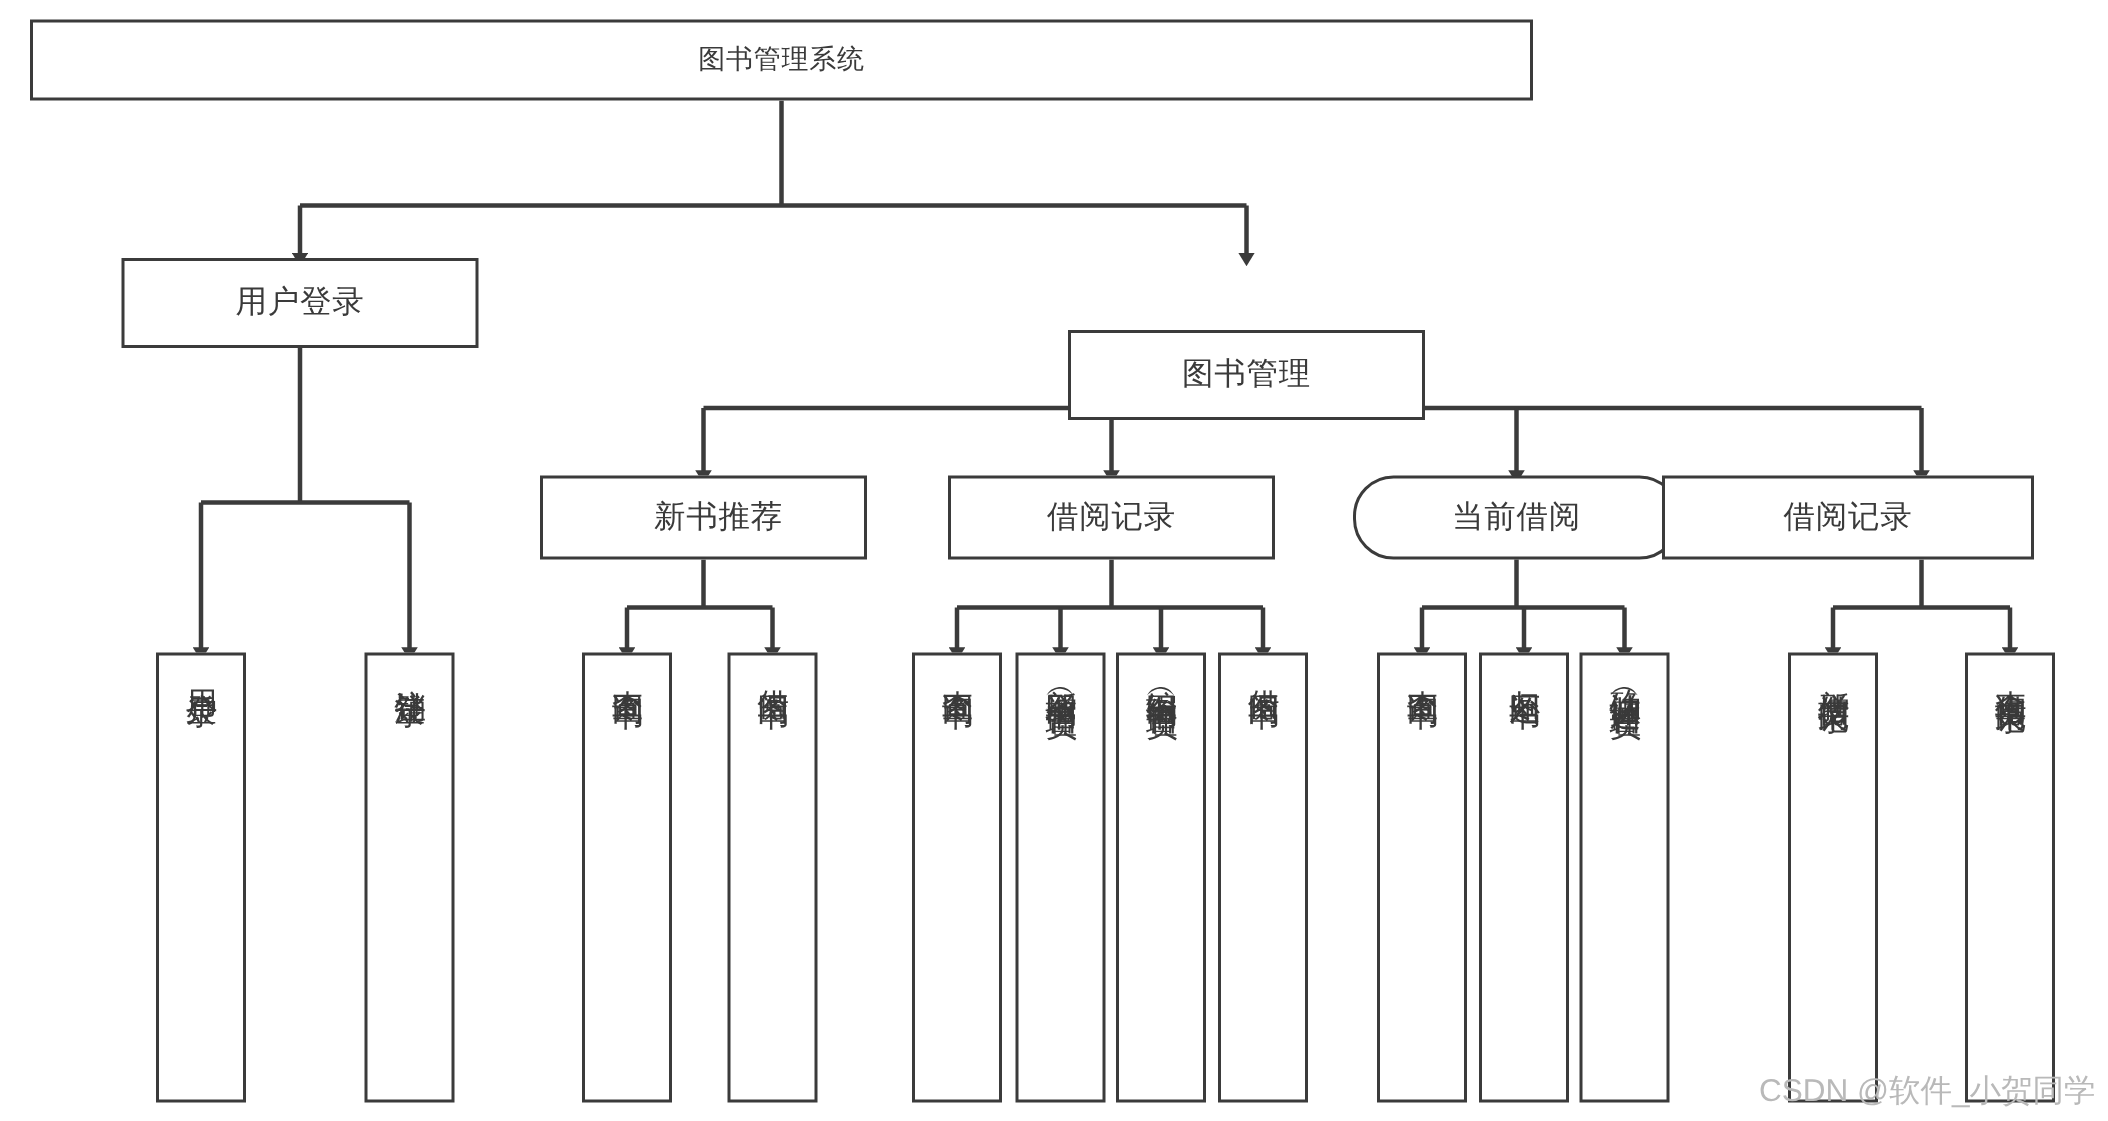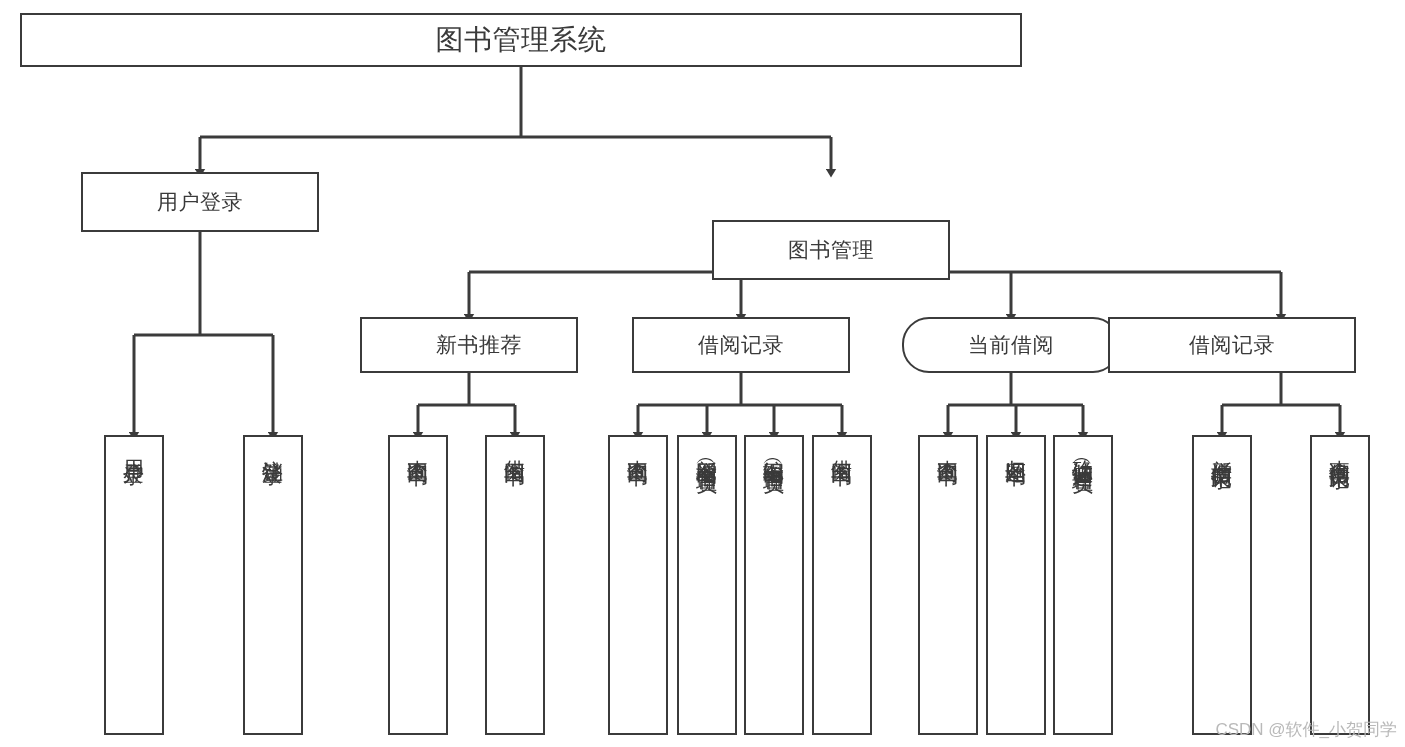--- a/index.html
+++ b/index.html
@@ -40,39 +40,39 @@
     text-align: center;
     line-height: 1.18;
     letter-spacing: 0.5px;
     color: #3a3a3a;
     white-space: nowrap;
   }
   .node.horizontal .node-label {
     font-size: 21px;
   }
   .node.root .node-label {
-    font-size: 28px;
+    font-size: 18px;
   }
   .node.vertical {
     align-items: flex-start;
     padding-top: 6px;
   }
   .node.vertical .node-label {
     writing-mode: vertical-rl;
     text-orientation: upright;
     font-size: 21px;
     letter-spacing: 2px;
     line-height: 1;
     white-space: nowrap;
   }
   #watermark {
     position: absolute;
     right: 8px;
     bottom: 6px;
-    font-size: 17px;
+    font-size: 21px;
     color: #b9b9b9;
     white-space: nowrap;
     user-select: none;
   }
 </style>
 </head>
 <body>
 
 <div id="diagram-root">
 

